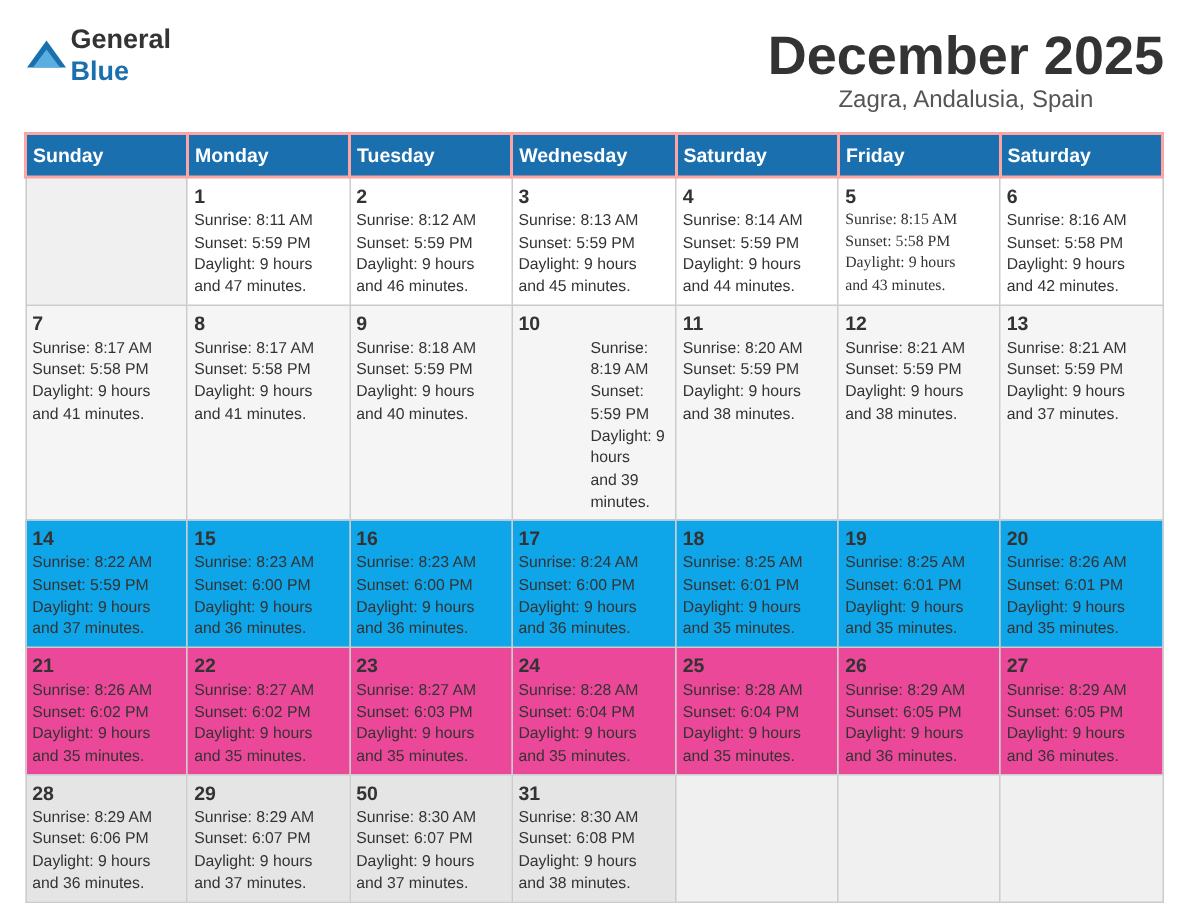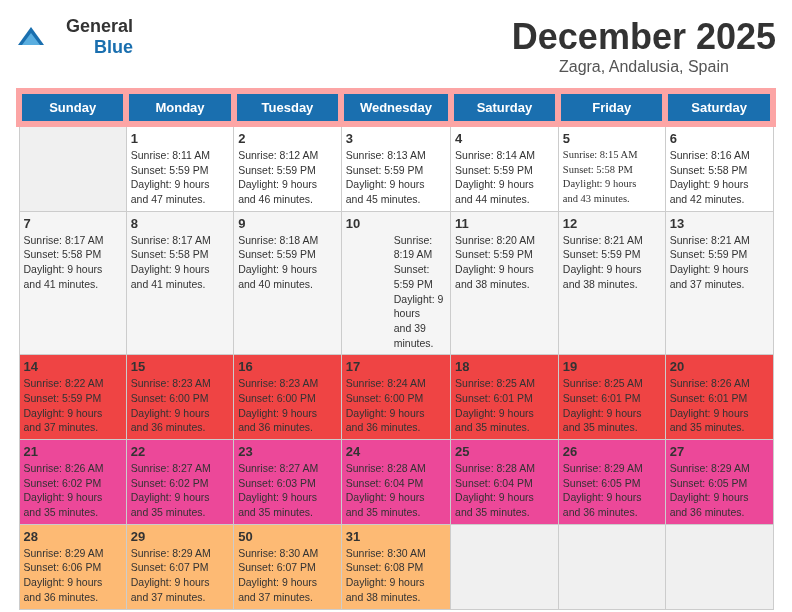--- a/index.html
+++ b/index.html
@@ -12,22 +12,21 @@
     }
     .header-area {
       display: flex;
       justify-content: space-between;
       align-items: flex-start;
       margin-bottom: 12px;
     }
     .logo {
       display: flex;
       align-items: center;
-      gap: 20px;
-      text-align: right;
+      gap: 1px;
     }
     .logo-text-general {
       font-size: 18px;
       font-weight: bold;
       color: #333;
     }
     .logo-text-blue {
       font-size: 18px;
       font-weight: bold;
       color: #1a6faf;
@@ -51,23 +50,23 @@
     }
     .calendar {
       width: 100%;
       border-collapse: collapse;
       font-size: 11px;
     }
     .calendar th {
       background-color: #1a6faf;
       color: #fff;
       padding: 6px 4px;
-      text-align: center;
+      text-align: left;
       font-size: 13px;
-      border: 6px solid #fca5a5;
+      border: 2px solid #fca5a5;
     }
     .calendar td {
       border: 1px solid #ccc;
       vertical-align: top;
       padding: 4px;
       width: 110px;
       min-height: 80px;
     }
     .day-number {
       font-size: 13px;
@@ -207,21 +206,21 @@
 and 38 minutes.</div>
         </td>
         <td>
           <span class="day-number">13</span>
           <div class="day-info" style="white-space: pre-line;">Sunrise: 8:21 AM
 Sunset: 5:59 PM
 Daylight: 9 hours
 and 37 minutes.</div>
         </td>
       </tr>
-      <tr style="background: #ef4444;">
+      <tr style="background: #0ea5e9;">
         <td>
           <span class="day-number">14</span>
           <div class="day-info" style="white-space: pre-line;">Sunrise: 8:22 AM
 Sunset: 5:59 PM
 Daylight: 9 hours
 and 37 minutes.</div>
         </td>
         <td>
           <span class="day-number">15</span>
           <div class="day-info" style="white-space: pre-line;">Sunrise: 8:23 AM
@@ -309,21 +308,21 @@
 and 36 minutes.</div>
         </td>
         <td>
           <span class="day-number">27</span>
           <div class="day-info" style="white-space: pre-line;">Sunrise: 8:29 AM
 Sunset: 6:05 PM
 Daylight: 9 hours
 and 36 minutes.</div>
         </td>
       </tr>
-      <tr style="background: #fdba74;">
+      <tr style="background: #e5e5e5;">
         <td>
           <span class="day-number">28</span>
           <div class="day-info" style="white-space: pre-line;">Sunrise: 8:29 AM
 Sunset: 6:06 PM
 Daylight: 9 hours
 and 36 minutes.</div>
         </td>
         <td>
           <span class="day-number">29</span>
           <div class="day-info" style="white-space: pre-line;">Sunrise: 8:29 AM

